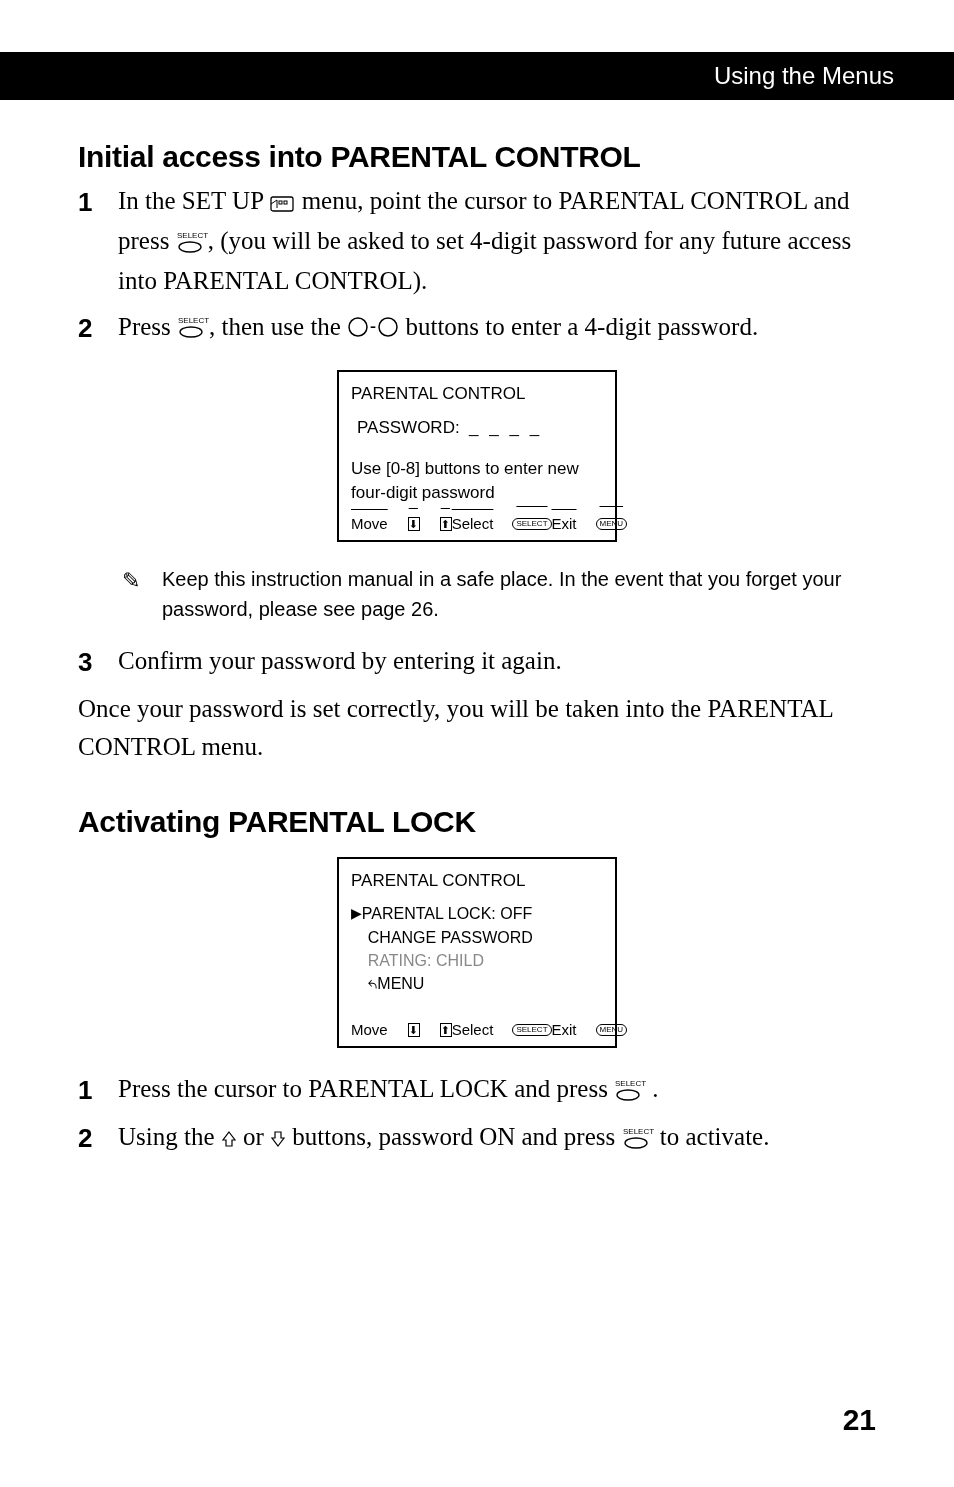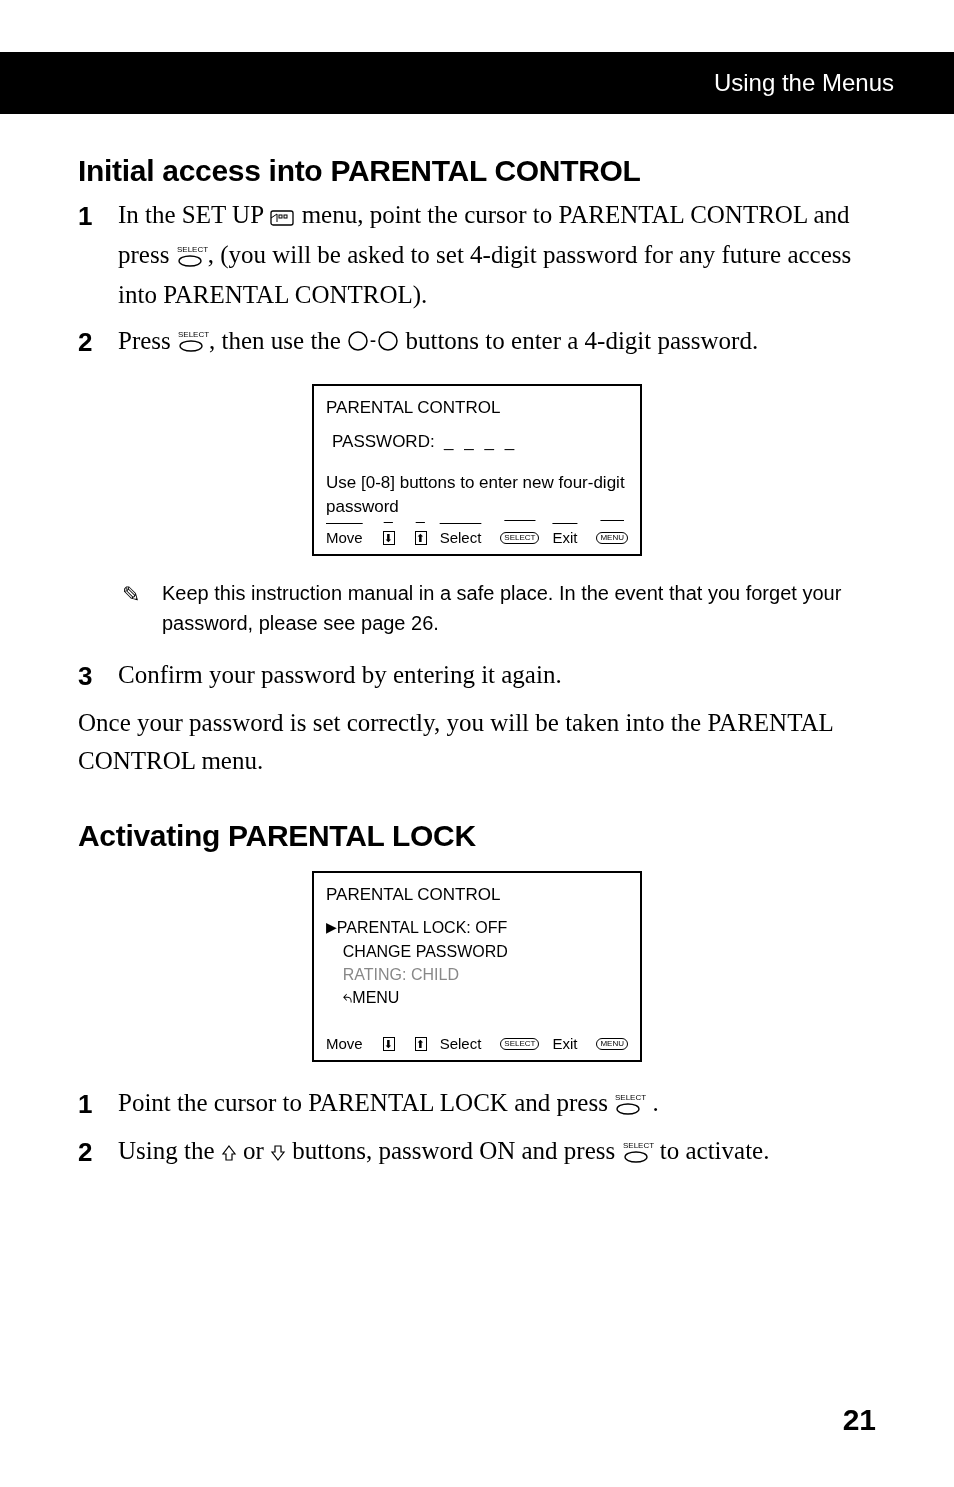--- a/index.html
+++ b/index.html
@@ -5,21 +5,21 @@
   * { margin: 0; padding: 0; box-sizing: border-box; }
   body {
     width: 954px;
     height: 1487px;
     background: #ffffff;
     font-family: "Times New Roman", Times, serif;
     position: relative;
   }
   .header-band {
     background: #000000;
-    height: 62px;
+    height: 48px;
     margin-top: 52px;
     display: flex;
     align-items: center;
     justify-content: flex-end;
     padding-right: 60px;
   }
   .header-band span {
     color: #ffffff;
     font-family: "Helvetica Neue", Arial, sans-serif;
     font-size: 24px;
@@ -55,21 +55,21 @@
     font-size: 25px;
     font-family: "Book Antiqua", Palatino, "Times New Roman", serif;
   }
   .icon-setup, .icon-select, .icon-circle, .icon-arrowup, .icon-arrowdown {
     display: inline-block;
     vertical-align: middle;
   }
   .icon-setup svg, .icon-select svg { vertical-align: -2px;}
   .screenshot-box {
     border: 2px solid #000;
-    width: 330px;
+    width: 280px;
     margin: 22px auto 22px auto;
     padding: 10px 12px 6px 12px;
     font-family: Arial, Helvetica, sans-serif;
     font-size: 17px;
     line-height: 1.4;
   }
   .screenshot-box .sb-title { margin-bottom: 10px; }
   .screenshot-box .sb-pass { margin: 6px 0 18px 6px; }
   .screenshot-box .sb-foot {
     border-top: 0;
@@ -234,21 +234,21 @@
       <span>
           <span>Exit</span>
           <span class="oval">MENU</span>
         </span>
     </div>
   </div>
 
   <div class="step">
     <div class="step-num">1</div>
     <div class="step-body">
-      <span>Point the cursor to PARENTAL LOCK and press </span><span class="icon-select"><svg width="32" height="24">
+      <span>Press the cursor to PARENTAL LOCK and press </span><span class="icon-select"><svg width="32" height="24">
             <text x="1" y="8" font-size="8" font-family="Arial">SELECT</text>
             <ellipse cx="14" cy="17" rx="11" ry="5" fill="none" stroke="#000" stroke-width="1.3"></ellipse>
           </svg></span><span> .</span>
     </div>
   </div>
 
   <div class="step">
     <div class="step-num">2</div>
     <div class="step-body">
       <span>Using the </span><span class="icon-arrowup"><svg width="16" height="18">

